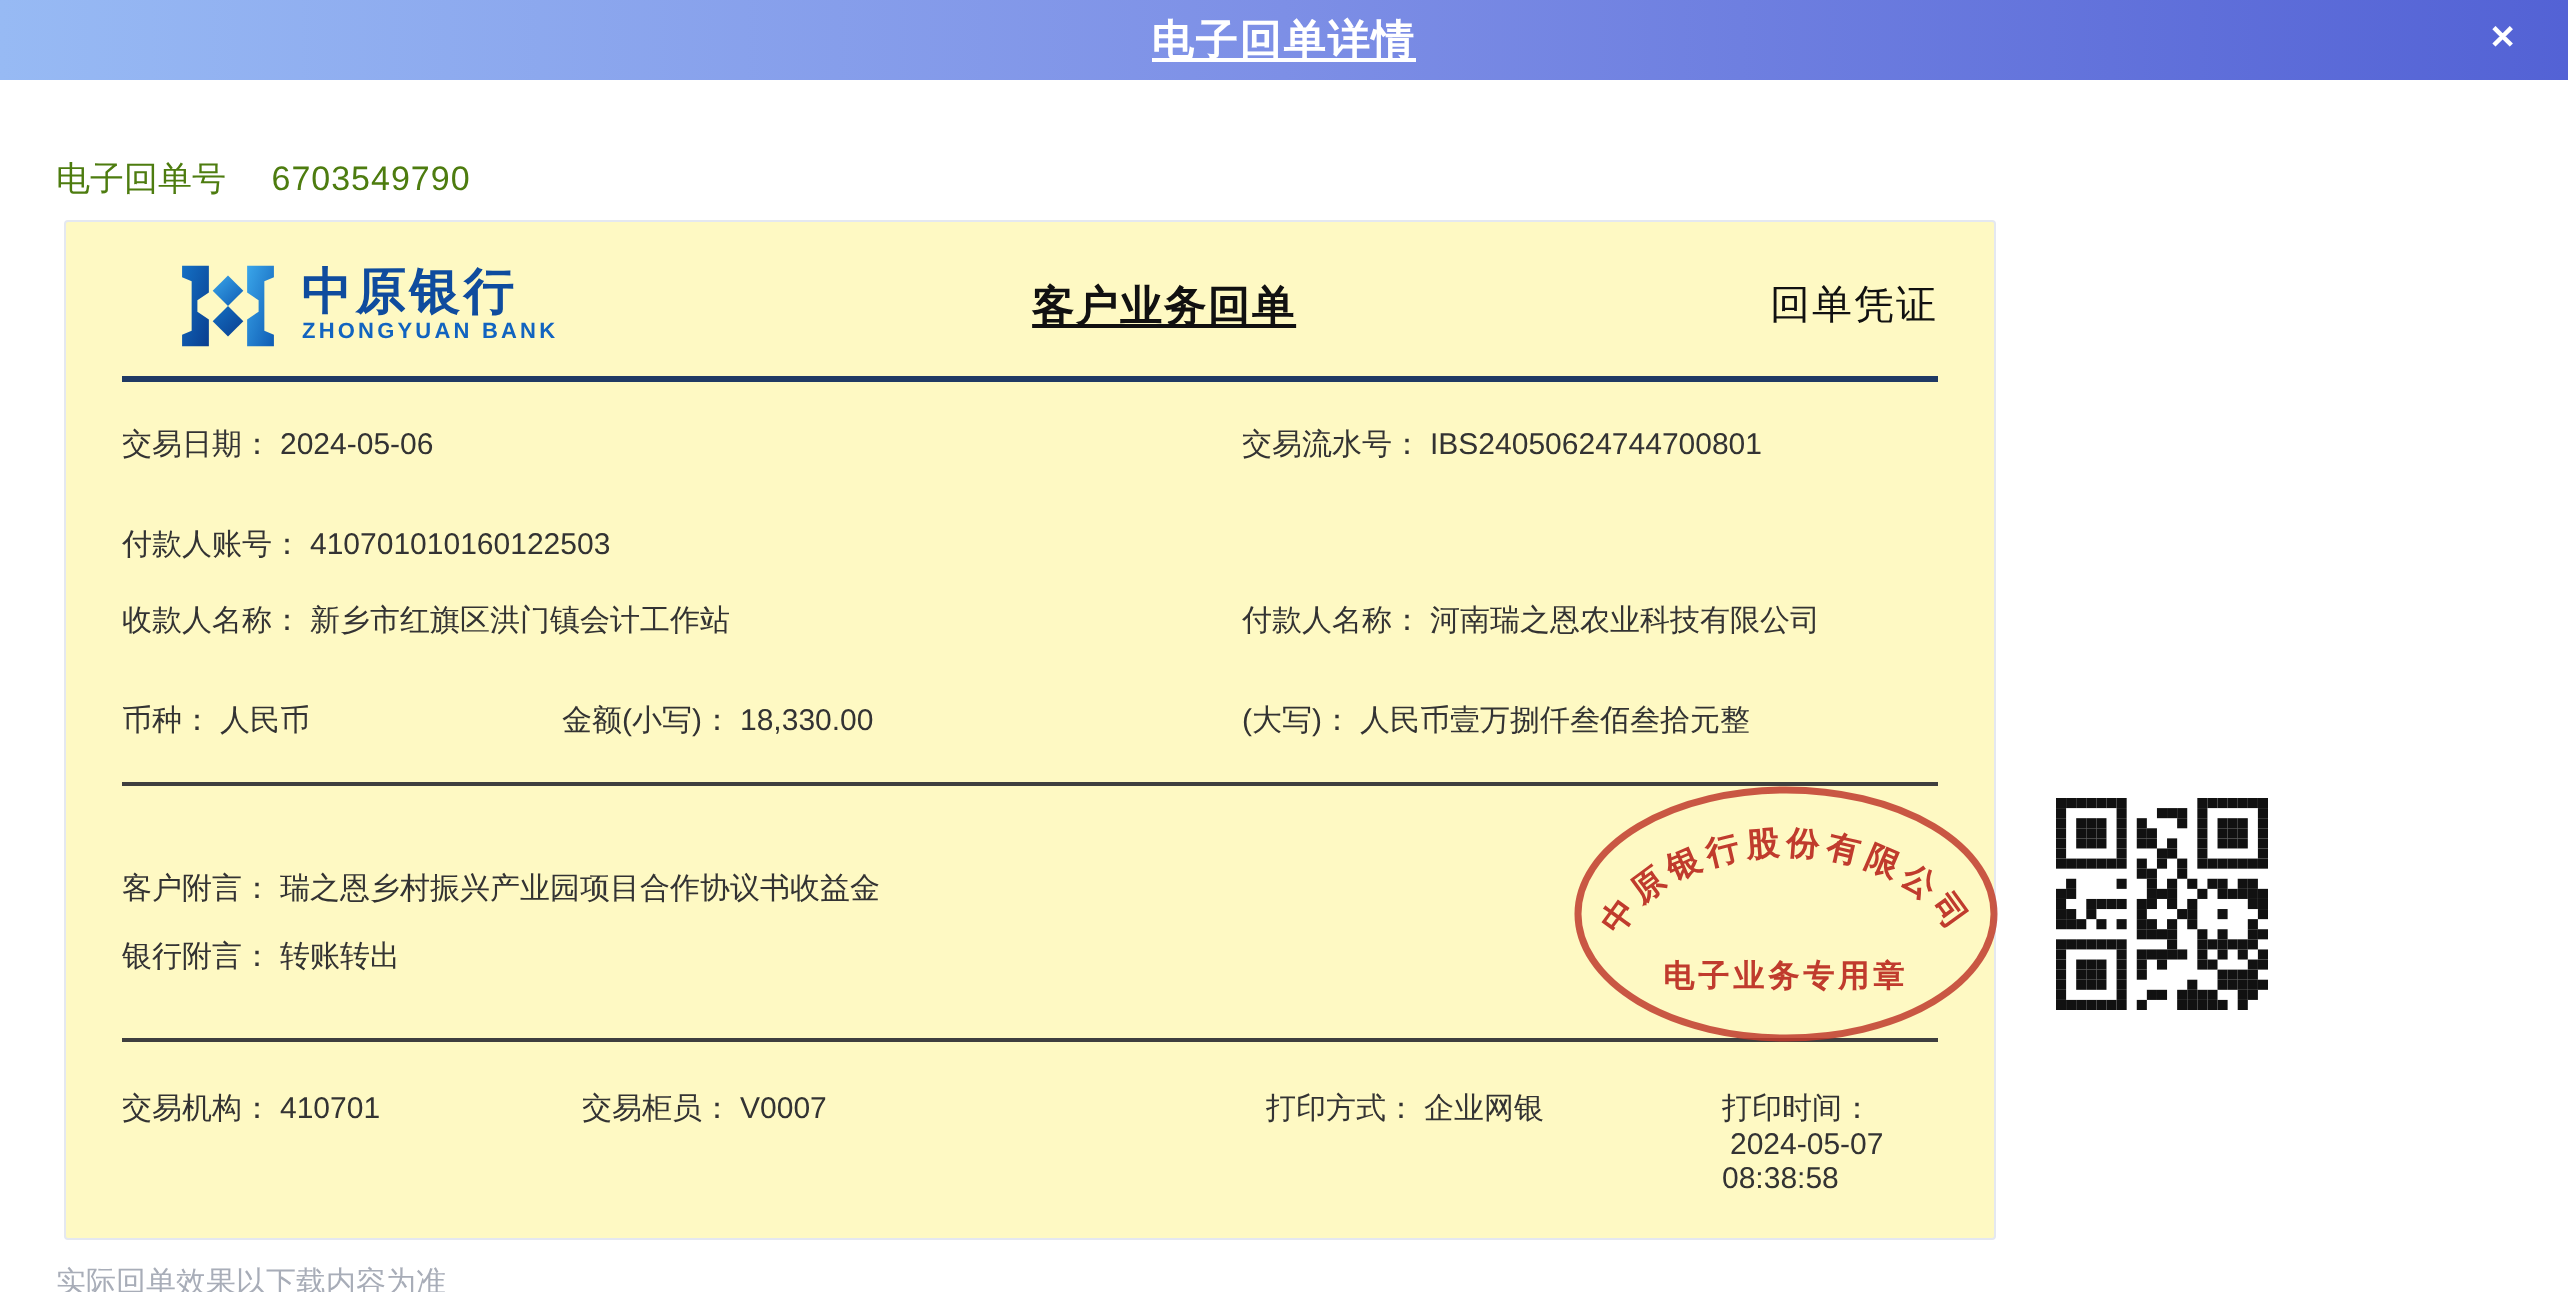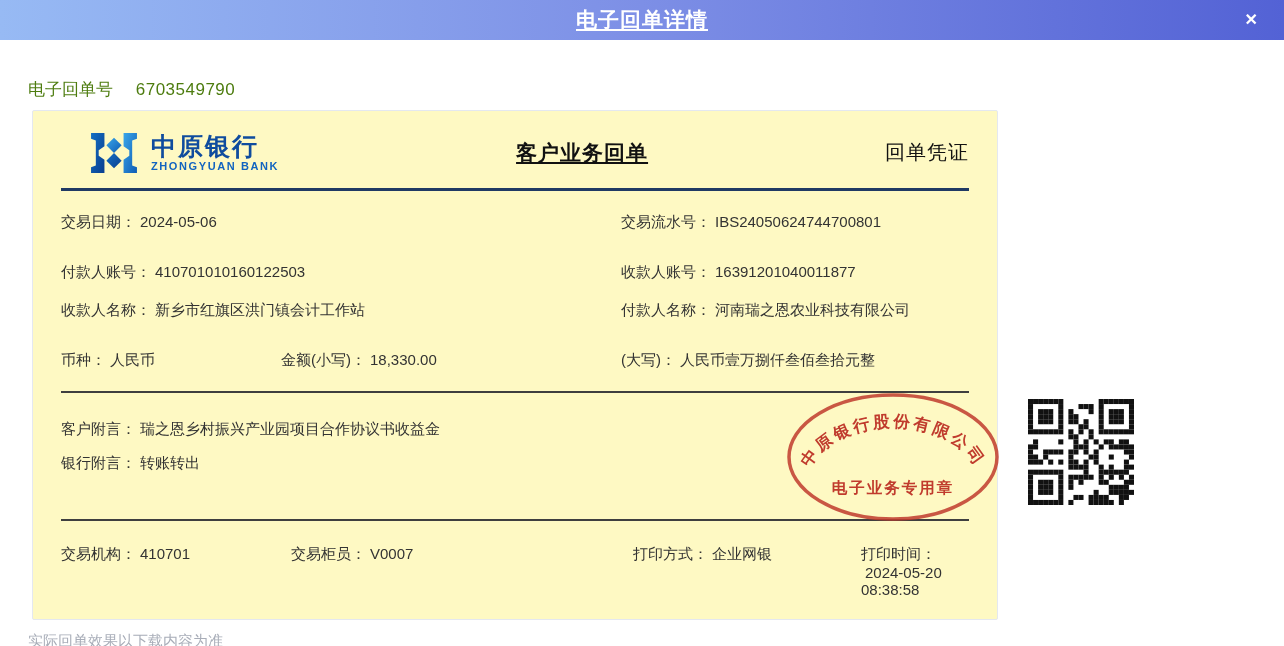--- a/index.html
+++ b/index.html
@@ -33,21 +33,21 @@
 
   .fields { font-size:15px; }
   .row { display:grid; grid-template-columns:560px 1fr; height:38px; align-items:center; }
   .row.first { margin-top:12px; margin-bottom:12px; }
   .row.amount { grid-template-columns:220px 340px 1fr; margin-top:12px; }
   .lbl { color:#333; }
   .val { color:#333; margin-left:4px; }
 
   .mid-rule { height:2px; background:#3f3f3f; margin-top:12px; }
 
-  .memo-section { position:relative; height:126px; padding-top:26px; font-size:15px;font-family:Liberation Serif, serif; }
+  .memo-section { position:relative; height:126px; padding-top:42px; font-size:15px;font-family:Liberation Serif, serif; }
   .memo-row { margin-bottom:14px; line-height:20px; }
 
   .stamp { position:absolute; left:721px; top:-4px; width:222px; height:136px; }
   .qr { position:absolute; left:967px; top:6px; width:106px; height:106px; background:#fff; }
 
   .foot-rule { height:2px; background:#3f3f3f; }
   .footer-row { display:grid; grid-template-columns:230px 342px 228px 1fr;
     padding-top:24px; font-size:15px; }
 
   .bottom-note { position:absolute; top:632px; left:28px; font-size:15px; color:#a8adb8; }
@@ -101,23 +101,20 @@
       <div>
         <span class="lbl">交易日期：</span><span class="val">2024-05-06</span>
       </div>
       <div>
         <span class="lbl">交易流水号：</span><span class="val">IBS24050624744700801</span>
       </div>
     </div>
     <div class="row">
       <div>
         <span class="lbl">付款人账号：</span><span class="val">410701010160122503</span>
-      </div>
-      <div>
-        <span class="lbl">收款人账号：</span><span class="val">16391201040011877</span>
       </div>
     </div>
     <div class="row">
       <div>
         <span class="lbl">收款人名称：</span><span class="val">新乡市红旗区洪门镇会计工作站</span>
       </div>
       <div>
         <span class="lbl">付款人名称：</span><span class="val">河南瑞之恩农业科技有限公司</span>
       </div>
     </div>
@@ -388,18 +385,18 @@
     <div>
       <span class="lbl">交易机构：</span><span class="val">410701</span>
     </div>
     <div>
       <span class="lbl">交易柜员：</span><span class="val">V0007</span>
     </div>
     <div>
       <span class="lbl">打印方式：</span><span class="val">企业网银</span>
     </div>
     <div>
-      <span class="lbl">打印时间：</span><span class="val">2024-05-20 08:38:58</span>
+      <span class="lbl">打印时间：</span><span class="val">2024-05-07 08:38:58</span>
     </div>
   </div>
 </div>
 
 <div class="bottom-note">实际回单效果以下载内容为准</div>
 
 </body></html>

